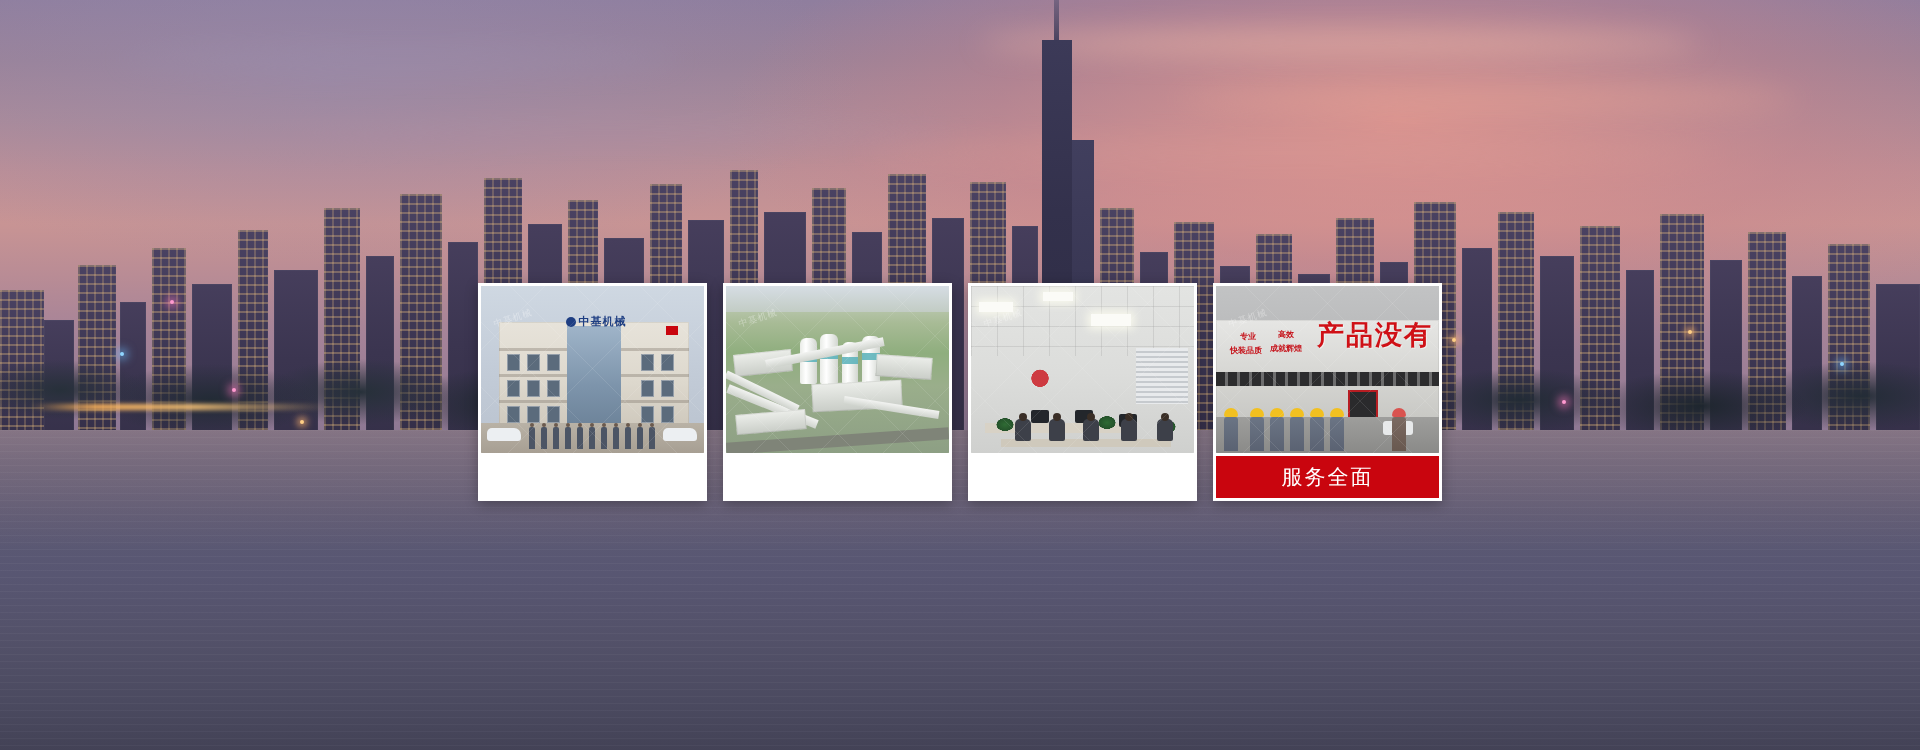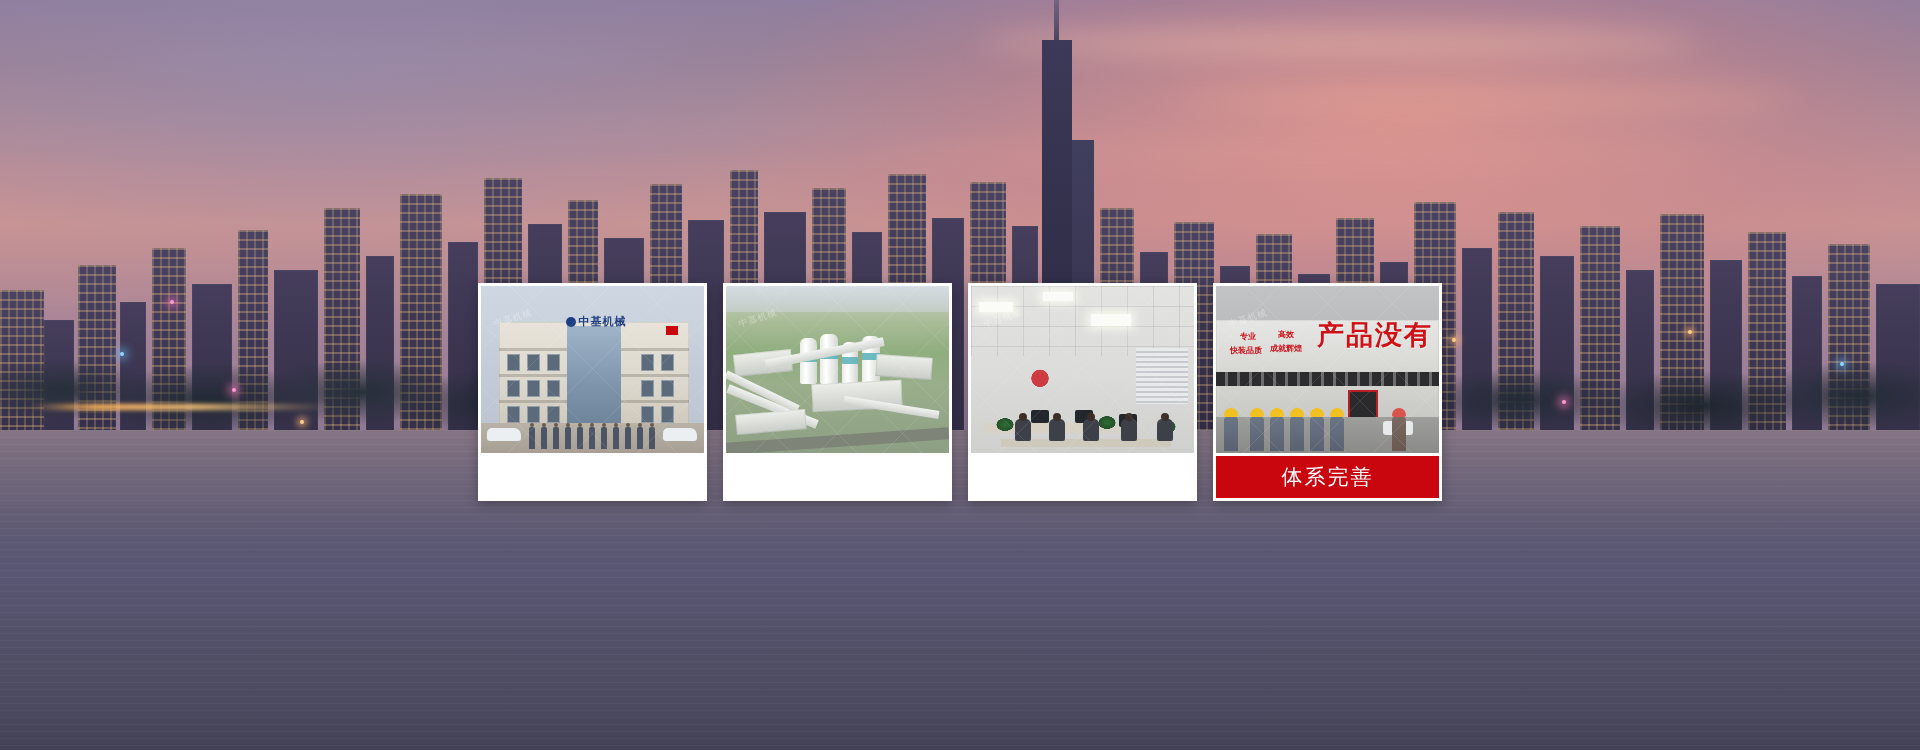--- a/index.html
+++ b/index.html
@@ -479,18 +479,18 @@
             </div>
           <div class="p4-worker" style="left:114px;">
               <div class="p4-helmet"></div>
             </div>
           <div class="p4-worker" style="left:176px; background: linear-gradient(180deg,#7b6a62 0%,#68584f 100%);">
             <div class="p4-helmet" style="background:#d9534f;"></div>
           </div>
           <div class="wm"></div>
           <div class="wm-text">中基机械</div>
         </div>
-        <div class="card-caption">体系完善</div>
+        <div class="card-caption">服务全面</div>
       </div>
 
     </div>
   </div>
 </div>
 
 </body></html>

